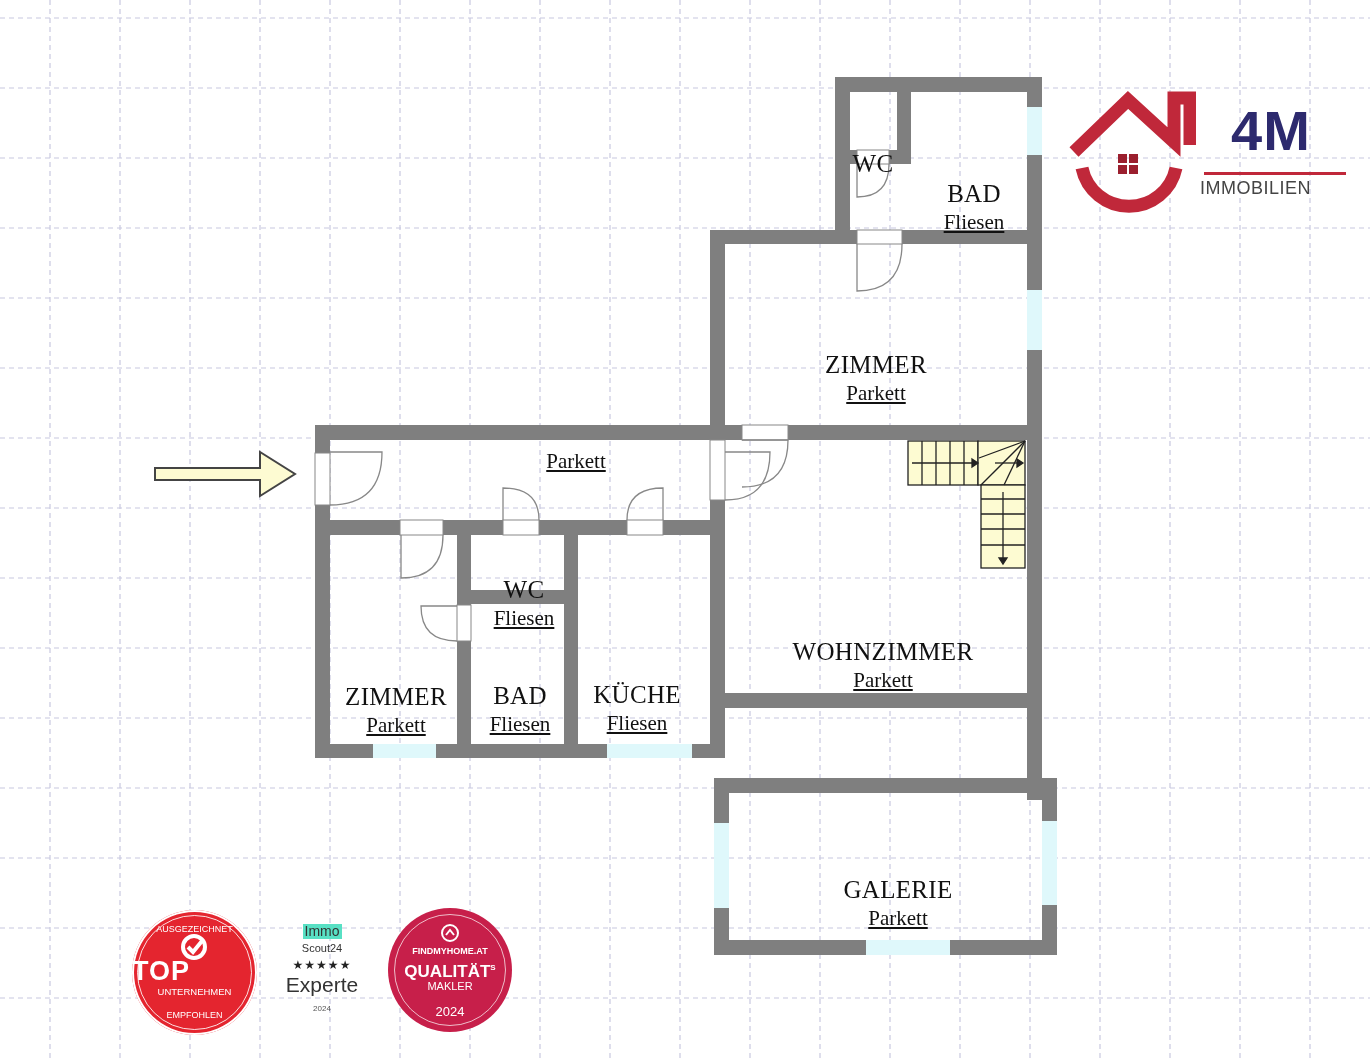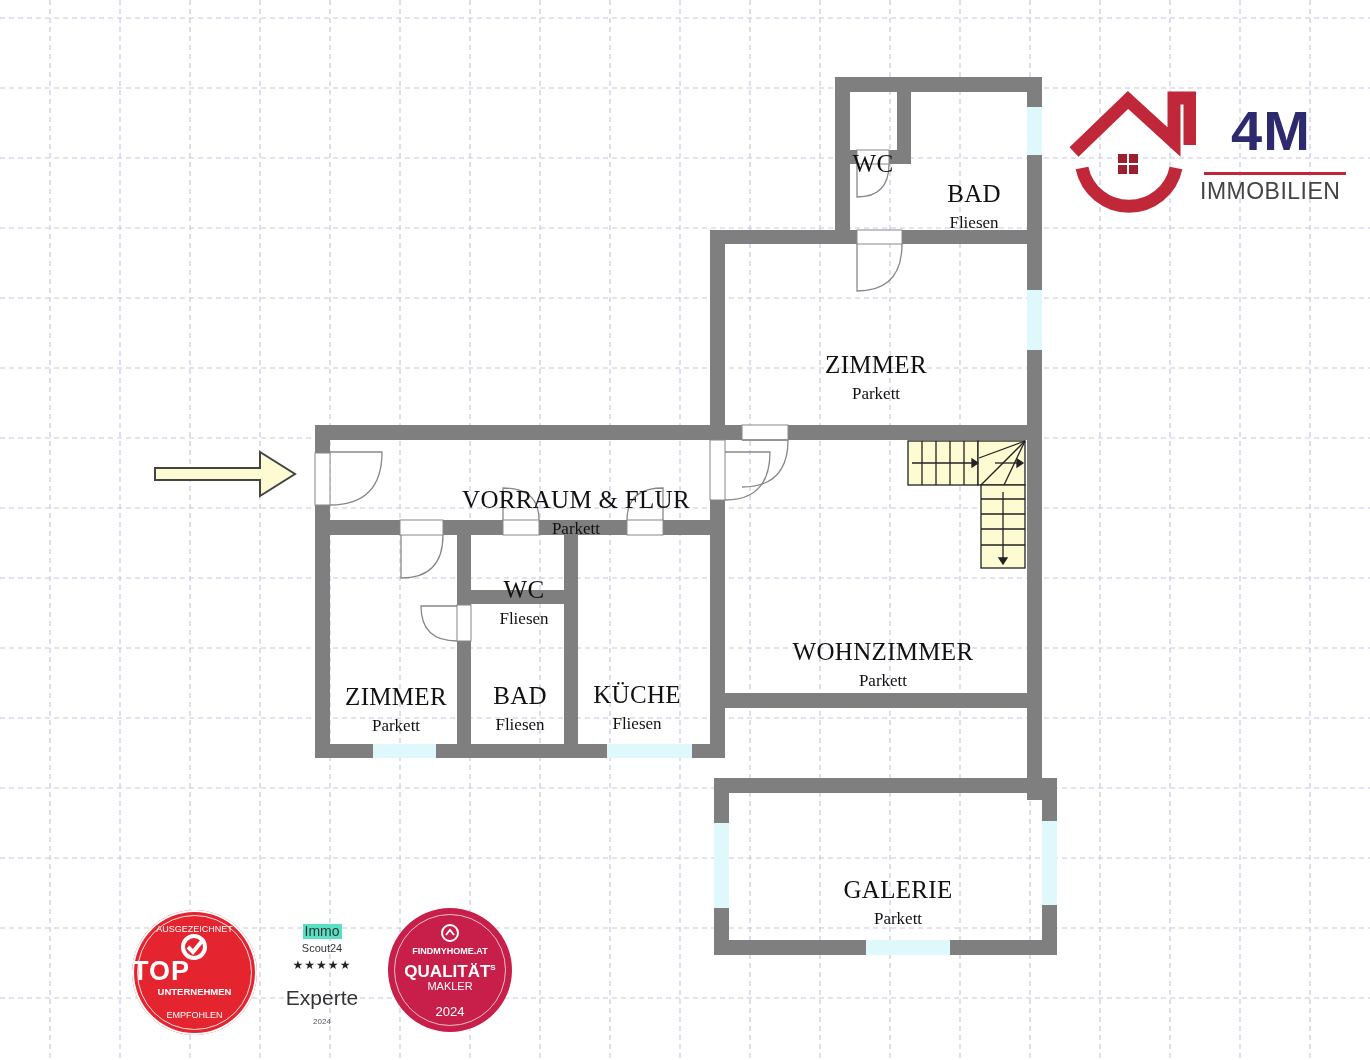--- a/index.html
+++ b/index.html
@@ -11,56 +11,56 @@
   .grid {
     position:absolute; left:0; top:0; width:1370px; height:1060px;
   }
   .plan { position:absolute; left:0; top:0; width:1370px; height:1060px; }
   .label {
     position:absolute; text-align:center; color:#111;
     font-family:"Liberation Serif", "DejaVu Serif", serif;
     line-height:29px; white-space:nowrap; transform:translateX(-50%);
   }
   .label .name { font-size:25px; display:block; letter-spacing:0.3px;margin-top:38px; }
-  .label .floor { font-size:17px; display:block; }
+  .label .floor { font-size:21px; display:block;text-decoration:underline; }
   .logo { position:absolute; left:1066px; top:90px; width:295px; height:140px; }
   .logo-4m {
     position:absolute; left:165px; top:8px; font-family:"Liberation Sans", sans-serif;
     font-weight:bold; font-size:56px; color:#2d2a6e; letter-spacing:1px;
   }
   .logo-line { position:absolute; left:138px; top:82px; width:142px; height:3px; background:#c0283a; }
   .logo-sub {
     position:absolute; left:134px; top:88px; font-family:"Liberation Sans", sans-serif;
-    font-size:23px; color:#444; letter-spacing:0.5px;
+    font-size:18px; color:#444; letter-spacing:0.5px;
   }
   .badge { position:absolute; }
   .badge-top {
     left:132px; top:910px; width:125px; height:125px; border-radius:50%;
     background:#e4252f; box-shadow:0 0 0 2px #fff inset;
   }
   .badge-top .ring { position:absolute; left:5px; top:5px; right:5px; bottom:5px; border-radius:50%; border:1.5px solid rgba(255,255,255,0.85); }
   .badge-top .top-text {
     position:absolute; left:0; right:0; top:46px; text-align:left;
     font-family:"Liberation Sans", sans-serif; font-weight:bold; color:#fff; font-size:27px; letter-spacing:1px;
   }
   .badge-top .sub-text {
     position:absolute; left:0; right:0; top:76px; text-align:center;
-    font-family:"Liberation Sans", sans-serif; font-weight:bold; color:#fff; font-size:9.5px;
+    font-family:"Liberation Sans", sans-serif; font-weight:normal; color:#fff; font-size:9.5px;
   }
   .badge-top .arc-top, .badge-top .arc-bot {
     position:absolute; left:0; right:0; text-align:center; color:#fff;
     font-family:"Liberation Sans", sans-serif; font-size:9px;
   }
   .badge-top .arc-top { top:14px; }
   .badge-top .arc-bot { top:100px; }
   .badge-immo { left:282px; top:922px; width:80px; height:110px; text-align:center; font-family:"Liberation Sans", sans-serif; }
   .immo-top { display:inline-block; background:#58e0c4; color:#333; font-size:14px; padding:0 2px; line-height:15px; }
   .immo-scout { font-size:11px; color:#333; line-height:17px; }
   .immo-stars { font-size:12px; color:#222; letter-spacing:1px; line-height:16px; }
-  .immo-exp { font-size:21px; color:#333; line-height:23px;margin-top:13px; }
+  .immo-exp { font-size:21px; color:#333; line-height:23px; }
   .immo-year { font-size:8px; color:#555; margin-top:8px; }
   .badge-fmh {
     left:388px; top:908px; width:124px; height:124px; border-radius:50%;
     background:#c71f4a;
   }
   .badge-fmh .ring { position:absolute; left:6px; top:6px; right:6px; bottom:6px; border-radius:50%; border:1.5px solid rgba(255,255,255,0.7); }
   .fmh-line { position:absolute; left:0; right:0; text-align:center; color:#fff; font-family:"Liberation Sans", sans-serif; }
 </style>
 </head>
 <body>
@@ -216,21 +216,20 @@
 </div>
 <div class="label" style="left:974px; top:141px;">
   <span class="name">BAD</span>
   <span class="floor">Fliesen</span>
 </div>
 <div class="label" style="left:876px; top:312px;">
   <span class="name">ZIMMER</span>
   <span class="floor">Parkett</span>
 </div>
 <div class="label" style="left:576px; top:447px;">
-  <span class="name">VORRAUM &amp; FLUR</span>
   <span class="floor">Parkett</span>
 </div>
 <div class="label" style="left:524px; top:537px;">
   <span class="name">WC</span>
   <span class="floor">Fliesen</span>
 </div>
 <div class="label" style="left:396px; top:644px;">
   <span class="name">ZIMMER</span>
   <span class="floor">Parkett</span>
 </div>

